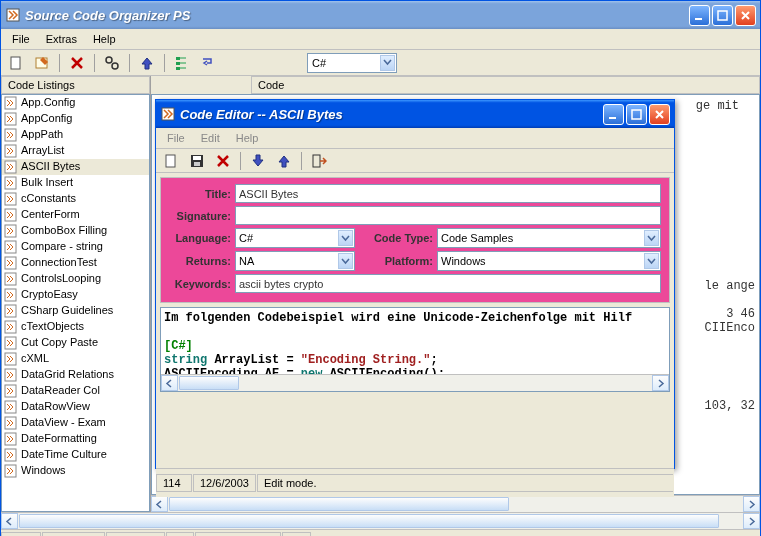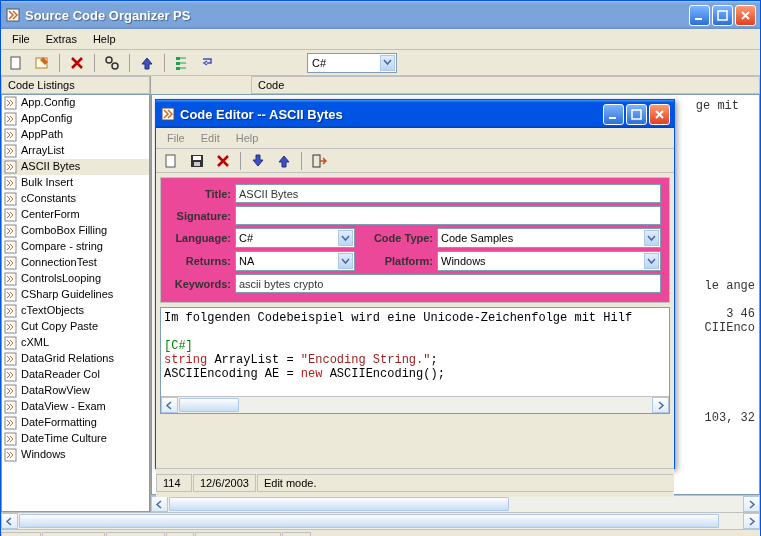--- a/index.html
+++ b/index.html
@@ -34,21 +34,21 @@
   background: linear-gradient(to bottom, #9fc1ec 0%, #7ba4db 10%, #7ba4db 90%, #6a8fc4 100%);
 }
 .titlebar-icon {
   width: 16px; height: 16px;
   margin-right: 4px;
   display: inline-flex;
   align-items: center;
   justify-content: center;
 }
 .titlebar-icon svg { width: 16px; height: 16px; }
-.titlebar-title { flex: 1; text-shadow: 1px 1px 1px rgba(0,0,0,0.4); }
+.titlebar-title { flex: 1; text-shadow: 1px 1px 1px rgba(0,0,0,0.4); font-style: italic; }
 .titlebar-buttons { display: flex; gap: 2px; }
 .titlebar-btn {
   width: 21px; height: 21px;
   border: 1px solid #fff;
   border-radius: 3px;
   display: flex;
   align-items: center;
   justify-content: center;
   cursor: pointer;
   font-family: Arial;
@@ -255,41 +255,42 @@
   width: 120px;
 }
 .textarea {
   height: 40px;
   align-items: flex-start;
   padding-top: 2px;
 }
 .editor-code-area {
   background: white;
   border: 1px solid #7f9db9;
-  height: 107px;
+  height: 85px;
   margin-top: 4px;
   font-family: "Courier New", monospace;
   font-size: 12px;
   padding: 3px;
   position: relative;
   overflow: hidden;
+  font-weight: bold;
 }
 .editor-code-sb {
   position: absolute;
   bottom: 0; left: 0; right: 0;
 }
 .editor-status {
   height: 29px;
   background: #ece9d8;
   border-top: 1px solid #c0c0c0;
   display: flex;
   align-items: center;
   margin-top: 21px;
 }
-.kw-blue { color: #b91c1c; }
+.kw-blue { color: #0f766e; }
 .kw-green { color: #008000; }
 .kw-red { color: #a02020; }
 .disabled { color: #888; }
 </style>
 </head>
 <body>
 
 <div class="window main-window">
   <div class="titlebar titlebar-inactive">
     <span class="titlebar-icon">
@@ -484,20 +485,29 @@
             <span>ConnectionTest</span>
           </div>
           <div class="tree-item">
             <span class="tree-icon">
               <svg width="14" height="14">
                 <rect x="1" y="1" width="11" height="12" fill="#fff" stroke="#888"></rect>
                 <path d="M3 4 L6 7 L3 10 M6 4 L9 7 L6 10" stroke="#d2691e" fill="none"></path>
               </svg>
             </span>
             <span>ControlsLooping</span>
+          </div>
+          <div class="tree-item">
+            <span class="tree-icon">
+              <svg width="14" height="14">
+                <rect x="1" y="1" width="11" height="12" fill="#fff" stroke="#888"></rect>
+                <path d="M3 4 L6 7 L3 10 M6 4 L9 7 L6 10" stroke="#d2691e" fill="none"></path>
+              </svg>
+            </span>
+            <span>CryptoEasy</span>
           </div>
           <div class="tree-item">
             <span class="tree-icon">
               <svg width="14" height="14">
                 <rect x="1" y="1" width="11" height="12" fill="#fff" stroke="#888"></rect>
                 <path d="M3 4 L6 7 L3 10 M6 4 L9 7 L6 10" stroke="#d2691e" fill="none"></path>
               </svg>
             </span>
             <span>CSharp Guidelines</span>
           </div>
@@ -593,21 +603,21 @@
           </div>
         </div>
     </div>
     <div class="code-panel">
       <div class="panel-header" style="margin-left:100px">Code</div>
       <div class="code-area">
         <span class="code-frag" style="right:20px;top:4px">ge mit</span>
         <span class="code-frag" style="right:4px;top:184px">le ange</span>
         <span class="code-frag" style="right:4px;top:212px">3 46</span>
         <span class="code-frag" style="right:4px;top:226px">CIIEnco</span>
-        <span class="code-frag" style="right:4px;top:316px">103, 32</span>
+        <span class="code-frag" style="right:4px;top:304px">103, 32</span>
       </div>
       <div class="scrollbar-h">
         <div class="sb-btn">
             <svg width="9" height="9">
               <path d="M6 1 L2 4.5 L6 8" fill="none" stroke="#4a6a9a" stroke-width="1.5"></path>
             </svg>
           </div>
         <div class="sb-track">
             <div class="sb-thumb" style="left:1px;width:340px"></div>
           </div>

